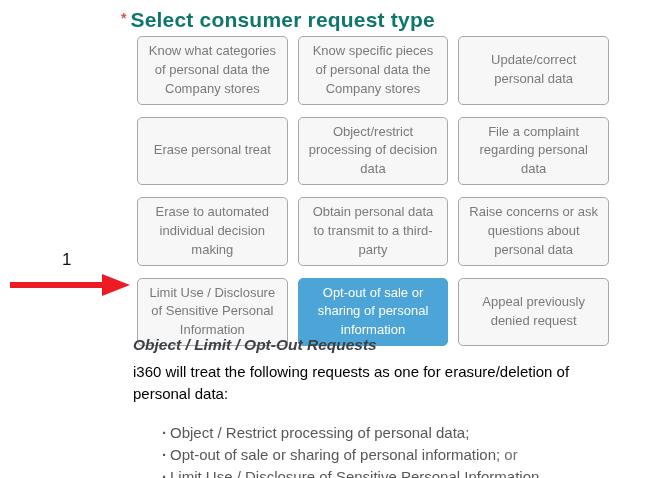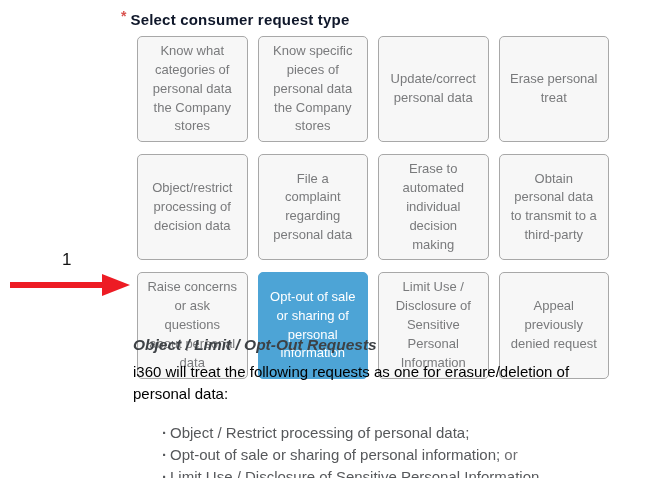--- a/index.html
+++ b/index.html
@@ -9,28 +9,28 @@
     font-family:"Liberation Sans","DejaVu Sans",sans-serif;
   }
 
   
   .title-row { position:absolute; left:121px; top:8px; white-space:nowrap; }
   .req-marker {
     color:var(--required-red,#d9534f); font-weight:bold; font-size:14px;
     vertical-align:4px; margin-right:4px;
   }
   .page-title {
-    font-size:15px; font-weight:bold; color:#0f172a; letter-spacing:0.2px;
+    font-size:21px; font-weight:bold; color:#0f766e; letter-spacing:0.2px;
     display:inline;
   }
 
   
   .grid {
     position:absolute; left:137px; top:36px; width:472px;
-    display:grid; grid-template-columns:repeat(4,1fr); gap:12px 10px;
+    display:grid; grid-template-columns:repeat(3,1fr); gap:12px 10px;
   }
   .opt {
     min-height:61px; background:var(--button-bg,#f7f7f7);
     border:1px solid var(--button-border,#a8a8a8); border-radius:5px;
     display:flex; align-items:center; justify-content:center; text-align:center;
     color:#797a7c; font-size:13px; line-height:1.45; padding:5px 9px;
     cursor:pointer;
   }
   .opt.selected {
     background:var(--selected-bg,#4da4d6);
@@ -71,22 +71,22 @@
 <div class="grid">
     <div class="opt">Know what categories of personal data the Company stores</div>
     <div class="opt">Know specific pieces of personal data the Company stores</div>
     <div class="opt">Update/correct personal data</div>
     <div class="opt">Erase personal treat</div>
     <div class="opt">Object/restrict processing of decision data</div>
     <div class="opt">File a complaint regarding personal data</div>
     <div class="opt">Erase to automated individual decision making</div>
     <div class="opt">Obtain personal data to transmit to a third-party</div>
     <div class="opt">Raise concerns or ask questions about personal data</div>
+    <div class="opt">Limit Use / Disclosure of Sensitive Personal Information</div>
     <div class="opt selected">Opt-out of sale or sharing of personal information</div>
-    <div class="opt">Limit Use / Disclosure of Sensitive Personal Information</div>
     <div class="opt">Appeal previously denied request</div>
   </div>
 
 <div class="annot">
   <span class="num">1</span>
   <svg width="124" height="25" viewBox="0 0 124 25">
     <rect x="2" y="9" width="94" height="6" class="arrow-fill" fill="#ed1c24"></rect>
     <polygon points="94,1 122,12 94,23" class="arrow-fill" fill="#ed1c24"></polygon>
   </svg>
 </div>

